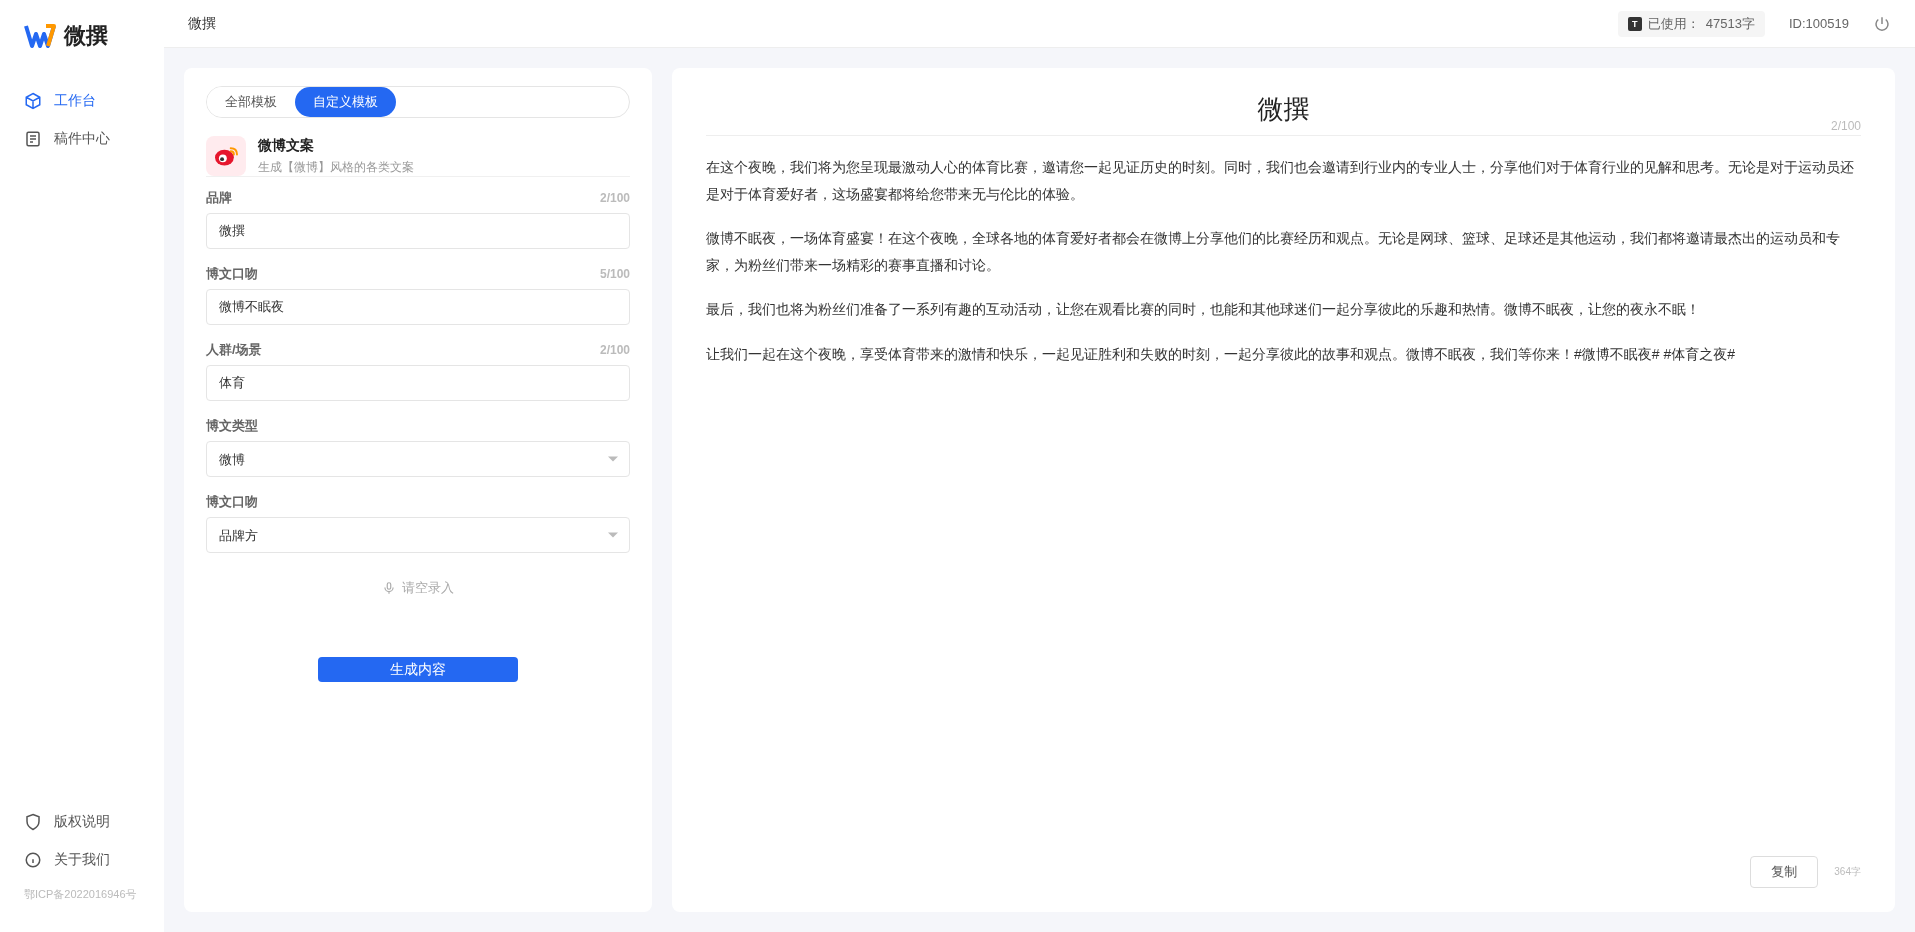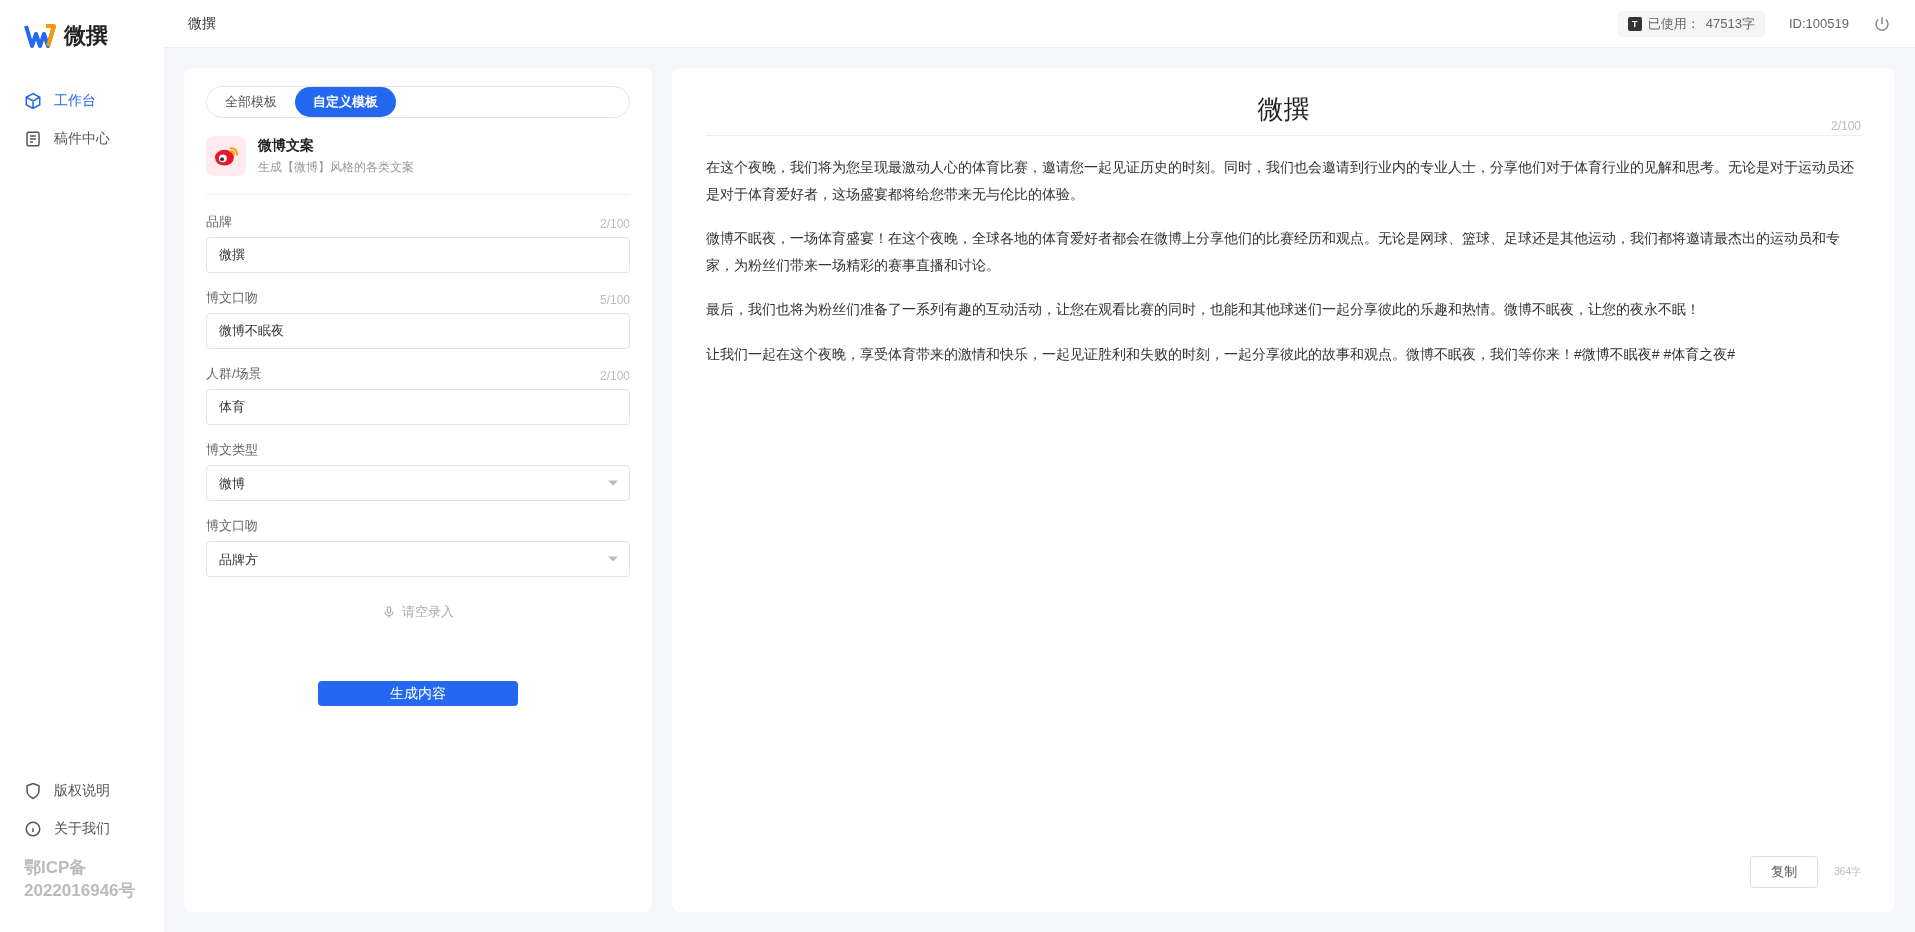--- a/index.html
+++ b/index.html
@@ -10,48 +10,48 @@
 .sidebar { width: 164px; background: #fff; display: flex; flex-direction: column; padding: 20px 0; flex-shrink: 0; }
 .logo { display: flex; align-items: center; gap: 8px; padding: 0 24px 30px 24px; }
 .logo-mark { width: 32px; height: 32px; }
 .logo-text { font-size: 22px; font-weight: 700; color: #222; }
 .nav { flex: 1; }
 .nav-item { display: flex; align-items: center; gap: 12px; padding: 10px 24px; cursor: pointer; color: #555; }
 .nav-item.active { color: #2468f2; }
 .nav-item .nav-icon { width: 18px; height: 18px; display: flex; align-items: center; justify-content: center; }
 .nav-item span { font-size: 14px; }
 .bottom-nav { padding-bottom: 10px; }
-.footer-text { font-size: 17px; color: #bbb; padding: 8px 24px 0; font-weight: bold; }
+.footer-text { font-size: 11px; color: #bbb; padding: 8px 24px 0; }
 
 
 .main-wrap { flex: 1; display: flex; flex-direction: column; overflow: hidden; }
 .topbar { height: 48px; background: #fff; border-bottom: 1px solid #eee; display: flex; align-items: center; justify-content: space-between; padding: 0 24px; }
 .topbar-left { font-size: 14px; color: #333; }
 .topbar-right { display: flex; align-items: center; gap: 24px; color: #666; font-size: 13px; }
 .usage-badge { display: flex; align-items: center; gap: 6px; background: #f5f5f5; padding: 4px 10px; border-radius: 4px; }
 .usage-badge .usage-icon { width: 14px; height: 14px; background: #333; border-radius: 2px; display:flex; align-items:center; justify-content:center; color:#fff; font-size:9px; font-weight:700; }
 .power-icon { width: 18px; height: 18px; cursor: pointer; color: #888; }
 
 
 .content { flex: 1; display: flex; gap: 20px; padding: 20px; overflow: hidden; position: relative; }
 
 
 .panel { background: #fff; border-radius: 8px; display: flex; flex-direction: column; }
 .panel-left { width: 468px; flex-shrink: 0; padding: 18px 22px; position: relative; }
 .tabs { display: inline-flex; border: 1px solid #e5e5e5; border-radius: 20px; overflow: hidden; margin-bottom: 18px; }
 .tab { padding: 6px 18px; font-size: 13px; cursor: pointer; color: #555; background: #fff; }
-.tab.active { background: #2468f2; color: #fff; border-radius: 20px; font-weight: bold; }
-.template-card { display: flex; gap: 12px; align-items: flex-end; padding-bottom: 18px; border-bottom: 1px solid #f0f0f0; margin-bottom: 18px; }
+.tab.active { background: #2468f2; color: #fff; border-radius: 20px; }
+.template-card { display: flex; gap: 12px; align-items: flex-end; border-bottom: 1px solid #f0f0f0; margin-bottom: 12px; }
 .template-icon { width: 40px; height: 40px; border-radius: 8px; background: #ffebee; display: flex; align-items: center; justify-content: center; flex-shrink: 0; }
 .weibo-eye { width: 26px; height: 22px; }
 .template-title { font-size: 14px; font-weight: 600; color: #222; margin-bottom: 4px; }
 .template-desc { font-size: 12px; color: #999; }
 
 .form-group { margin-bottom: 16px; }
-.form-label-row { display: flex; justify-content: space-between; align-items: flex-end; margin-bottom: 6px; }
+.form-label-row { display: flex; justify-content: space-between; align-items: center; margin-bottom: 6px; font-weight: bold; }
 .form-label { font-size: 13px; color: #666; }
 .char-count { font-size: 12px; color: #bbb; }
 .form-input, .form-select { width: 100%; height: 36px; border: 1px solid #e5e5e5; border-radius: 4px; padding: 0 12px; font-size: 13px; color: #333; background: #fff; outline: none; }
 .form-select-wrap { position: relative; }
 .form-select-wrap::after { content: ''; position: absolute; right: 12px; top: 50%; transform: translateY(-50%); width: 0; height: 0; border-left: 5px solid transparent; border-right: 5px solid transparent; border-top: 5px solid #bbb; pointer-events: none; }
 .form-select { appearance: none; cursor: pointer; }
 .voice-input { display: flex; align-items: center; justify-content: center; gap: 6px; color: #aaa; font-size: 13px; padding: 10px 0 60px; cursor: pointer; }
 .mic-icon { width: 14px; height: 14px; }
 
 .generate-btn { width: 200px; height: 25px; background: #2468f2; color: #fff; border: none; border-radius: 4px; font-size: 14px; cursor: pointer; display: block; margin: 0 auto; }

